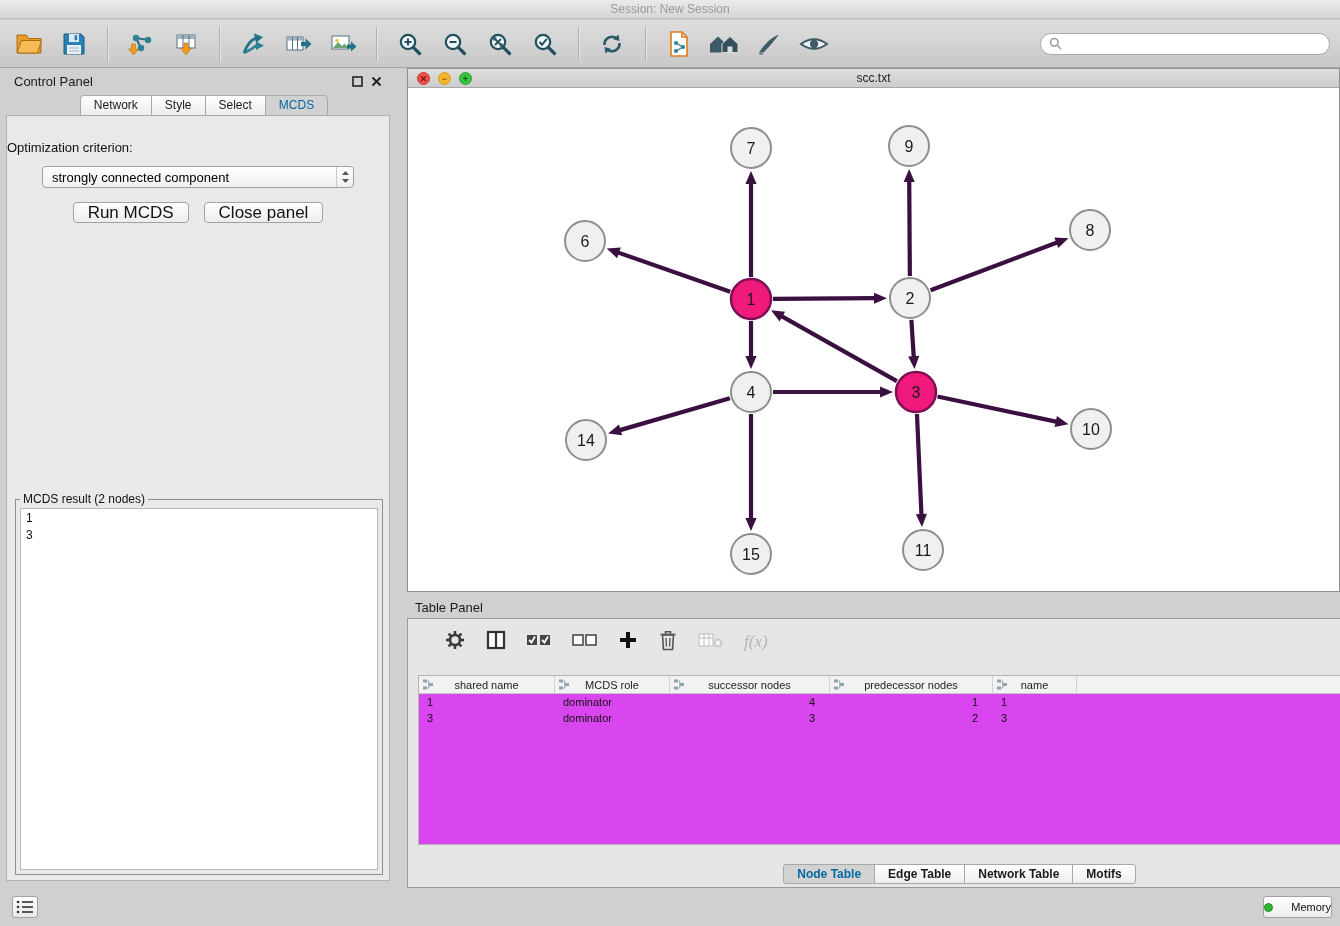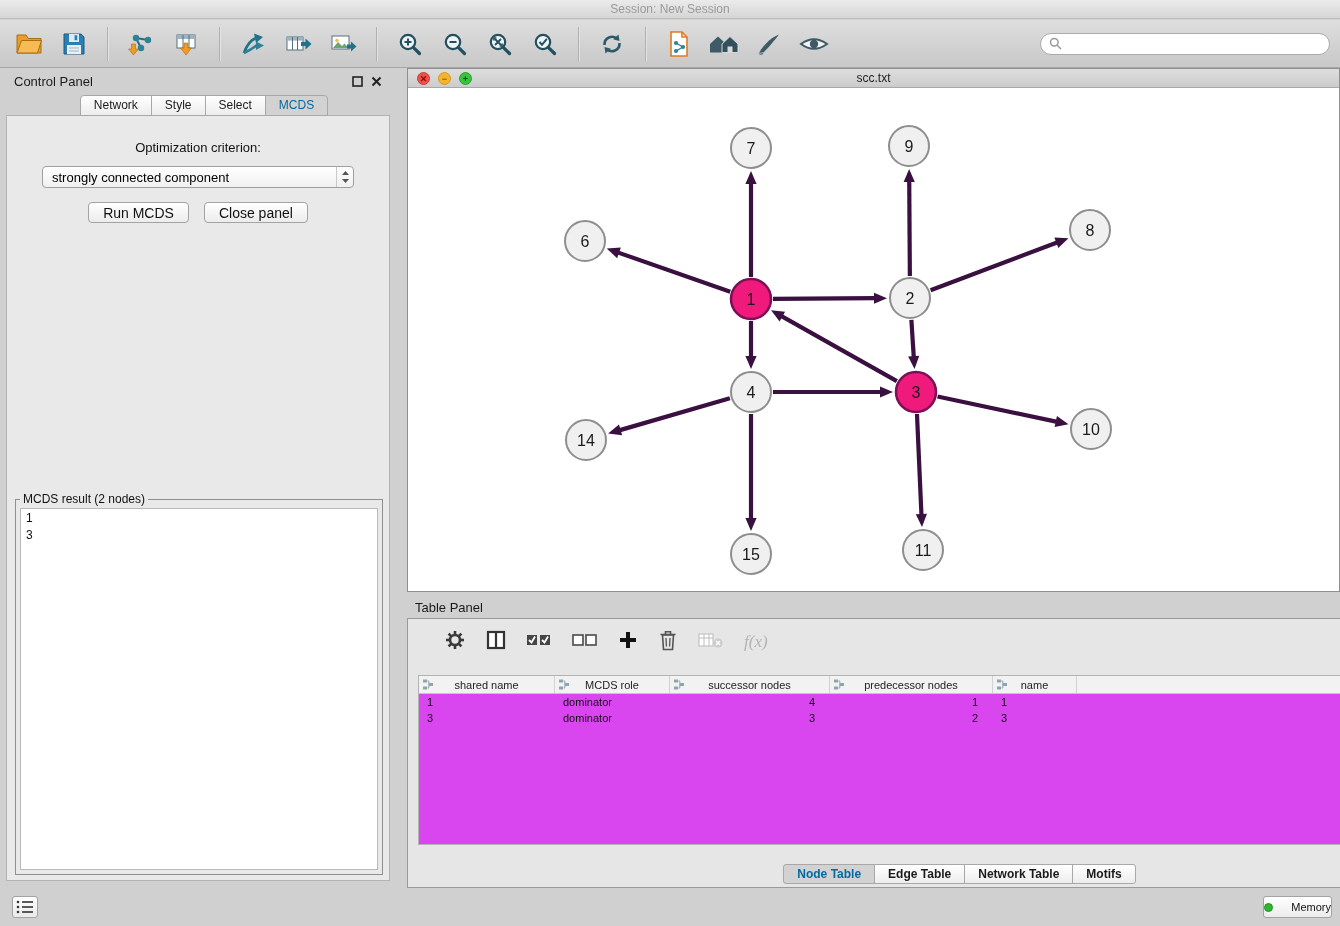--- a/index.html
+++ b/index.html
@@ -28,26 +28,26 @@
 
   
   .control-panel { position:absolute; left:6px; top:70px; width:384px; height:812px; }
   .cp-tabs { height:24px; display:flex; justify-content:center; align-items:flex-end; gap:0; position:relative; z-index:2; }
   .cp-tabs .tab, .bt-tabs .tab { height:21px; line-height:19px; padding:0 13px; background:linear-gradient(#ffffff,#ededed);
     border:1px solid #a8a8a8; font-size:12px; color:#1a1a1a; margin-left:-1px; cursor:default; }
   .cp-tabs .tab:first-child { border-radius:4px 0 0 0; margin-left:12px; }
   .cp-tabs .tab:last-child { border-radius:0 4px 0 0; }
   .cp-tabs .tab.active, .bt-tabs .tab.active { background:#d2d2d2; color:#0369a1; }
   .cp-content { position:relative; height:766px; background:#e9e9e9; border:1px solid #b2b2b2; margin-top:-1px; }
-  .opt-label { margin-top:24px; text-align:center; font-size:13px; color:#111; }
+  .opt-label { margin-top:24px; text-align:left; font-size:13px; color:#111; }
   .dropdown { margin:11px auto 0; width:312px; height:22px; background:linear-gradient(#ffffff,#f0f0f0);
     border:1px solid #9f9f9f; border-radius:4px; display:flex; align-items:center; padding-left:9px; font-size:13px; }
   .dropdown .dd-arrows { margin-left:auto; width:17px; height:100%; display:flex; align-items:center; justify-content:center; border-left:1px solid #c9c9c9; }
   .btn-row { margin-top:14px; display:flex; justify-content:center; gap:15px; }
-  .push-btn { height:21px; padding:0 14px; font-size:14px; font-family:"Liberation Sans",sans-serif; color:#111;
+  .push-btn { height:21px; padding:0 14px; font-size:17px; font-family:"Liberation Sans",sans-serif; color:#111;
     background:linear-gradient(#ffffff,#ececec); border:1px solid #a3a3a3; border-radius:4px; }
   .result-box { position:absolute; left:8px; top:376px; width:368px; height:383px; border:1px solid #8f8f8f; background:#e9e9e9; }
   .result-box legend { font-size:12px; color:#111; margin-left:4px; padding:0 3px; }
   .result-inner { position:absolute; left:4px; right:4px; top:2px; bottom:4px; background:#fff; border:1px solid #b9b9b9; overflow:hidden; }
   .result-inner .ritem { font-size:12px; line-height:16px; padding:1px 0 0 5px; color:#111; }
 
   
   .net-window { position:absolute; left:407px; top:68px; width:933px; height:524px; background:#fff; border:1px solid #8f8f8f; }
   .net-titlebar { height:19px; background:linear-gradient(#dedede,#cccccc); border-bottom:1px solid #a8a8a8;
     display:flex; align-items:center; position:relative; }

